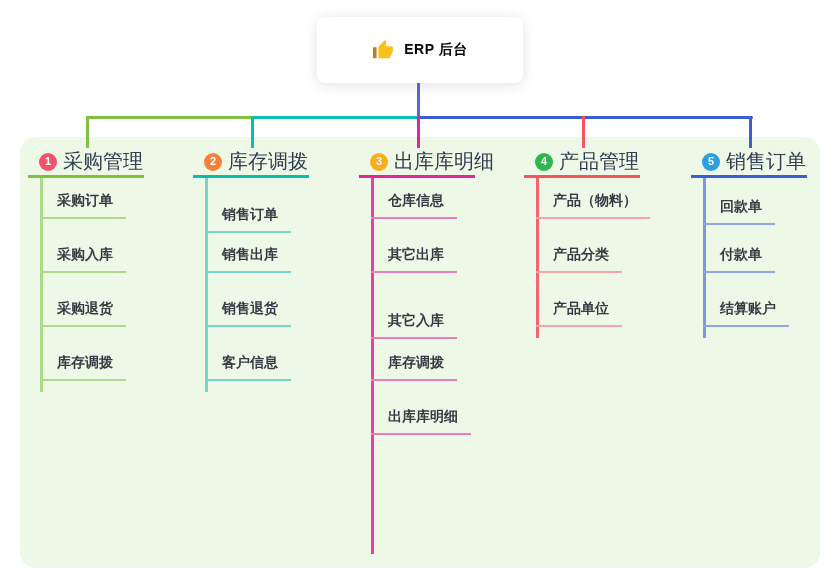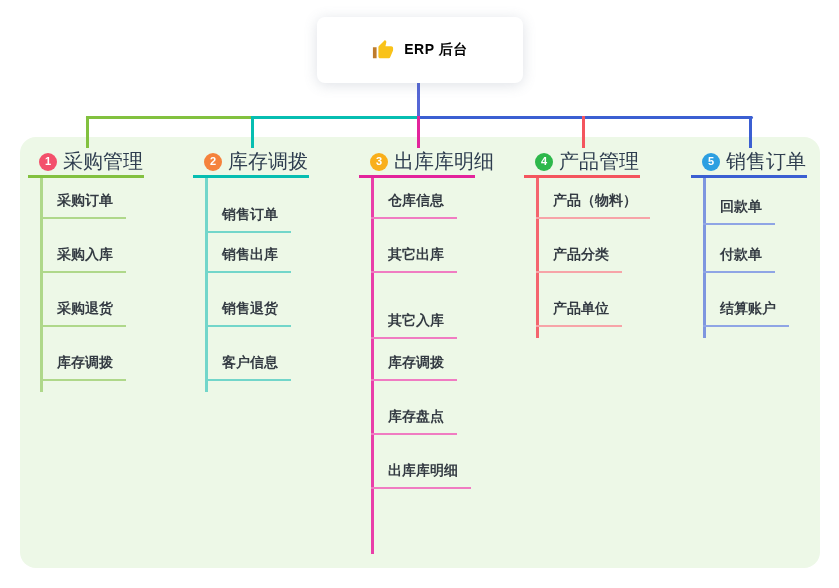--- a/index.html
+++ b/index.html
@@ -119,23 +119,20 @@
           <div class="child">
             <span class="child-label" style="border-bottom-color: rgb(240, 124, 194);">其它出库</span>
           </div>
           <div class="child">
             <span class="child-label" style="border-bottom-color: rgb(240, 124, 194); margin-top: 24px;">其它入库</span>
           </div>
           <div class="child">
             <span class="child-label" style="border-bottom-color: rgb(240, 124, 194);">库存调拨</span>
           </div>
           <div class="child">
-            <span class="child-label" style="border-bottom-color: rgb(240, 124, 194);">库存盘点</span>
-          </div>
-          <div class="child">
             <span class="child-label" style="border-bottom-color: rgb(240, 124, 194);">出库库明细</span>
           </div>
         </div>
   </div>
 
   <div class="branch" style="left: 524px;">
     <div class="drop" style="background: rgb(244, 85, 94);"></div>
     <div class="head" style="border-bottom-color: rgb(244, 85, 94);">
       <span class="badge" style="background: rgb(46, 184, 75);">4</span>
       <span class="head-label">产品管理</span>

